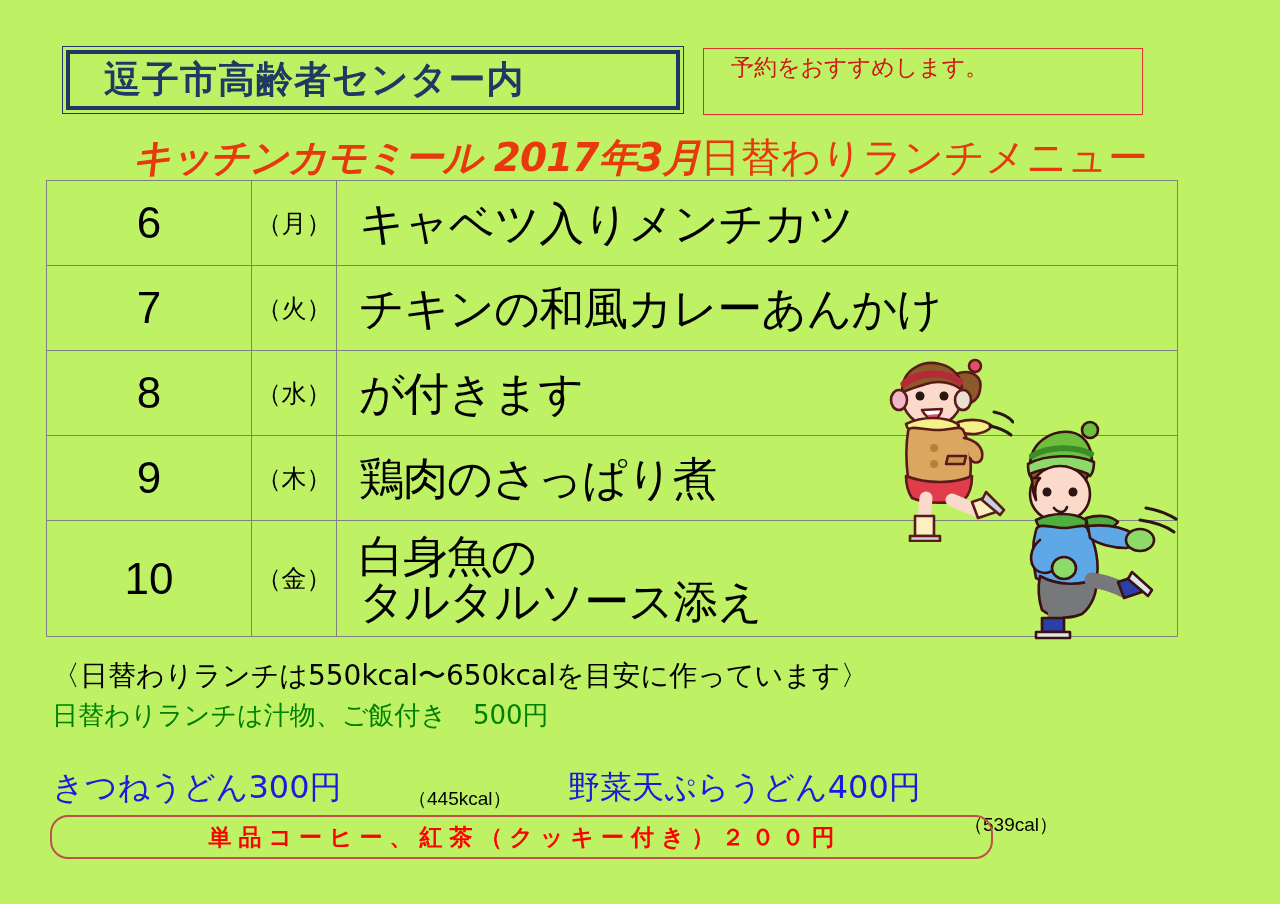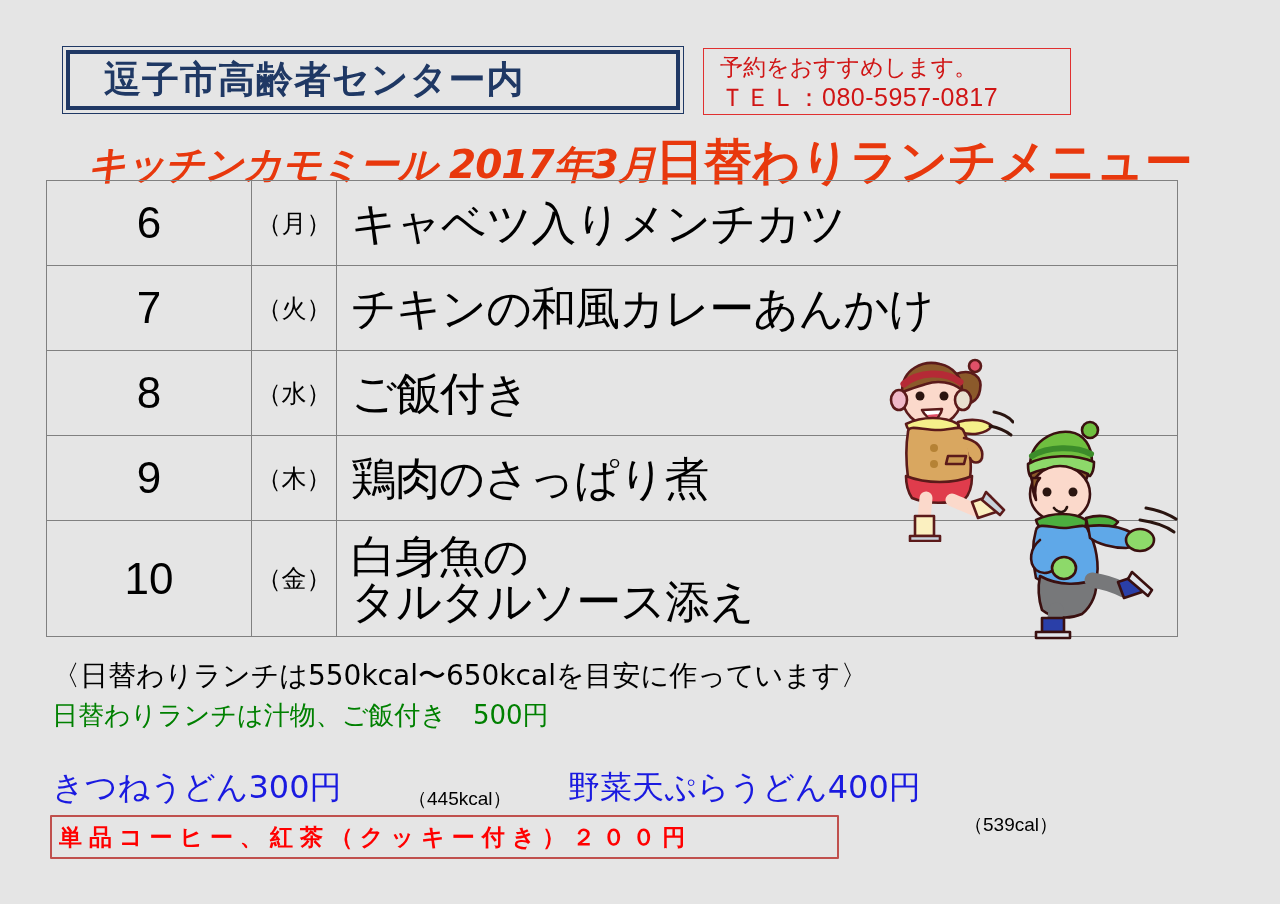--- a/index.html
+++ b/index.html
@@ -2,54 +2,54 @@
 <html><head>
 <meta charset="utf-8">
 <style>
   * { box-sizing: border-box; margin: 0; padding: 0; }
   html, body {
     width: 1280px; height: 904px;
     background: #ffffff;
     font-family: "Liberation Sans", "DejaVu Sans", sans-serif;
     overflow: hidden;
   }
-  #page { position: relative; width: 1280px; height: 904px; background:#e5e5e5; }
+  #page { position: relative; width: 1280px; height: 904px; background:#bef264; }
 
   
   .hdr-box {
     position: absolute; left: 66px; top: 50px; width: 614px; height: 60px;
     border: 4px solid #1F3864;
     outline: 1px solid #1F3864; outline-offset: 3px;
     display: flex; align-items: center;
   }
   .hdr-box .txt {
     color: #1F3864; font-weight: 900; font-size: 37px;
     letter-spacing: 1px; padding-left: 34px; white-space: nowrap;
     font-family: "DejaVu Sans", "Liberation Sans", sans-serif;
   }
 
   .tel-box {
-    position: absolute; left: 703px; top: 48px; width: 368px; height: 67px;
-    border: 1.5px solid #E03030; padding: 3px 0 0 16px;
+    position: absolute; left: 703px; top: 48px; width: 440px; height: 67px;
+    border: 1.5px solid #E03030; padding: 3px 0 0 27px;
   }
   .tel-line { color: #D01515; font-size: 23px; line-height: 30px; white-space: nowrap; }
   .tel-line.num { font-size: 25px; letter-spacing: 0.5px; }
 
   
   .title {
     position: absolute; left: 0; top: 130px; width: 1280px;
     text-align: center; white-space: nowrap; color: #E8380D;
   }
   .title .t1 {
     font-size: 39px; font-weight: 900; font-style: italic;
     letter-spacing: -1px;
     font-family: "DejaVu Sans", "Liberation Sans", sans-serif;
   }
   .title .t2 {
-    font-size: 48px; font-weight: 700; letter-spacing: 0px;
+    font-size: 40px; font-weight: 400; letter-spacing: 0px;
     font-family: "Liberation Sans", "DejaVu Sans", sans-serif;
   }
 
   
   .menu-table {
     position: absolute; left: 46px; top: 180px; width: 1131px; height: 456px;
     border-collapse: collapse; table-layout: fixed; background: transparent;
   }
   .menu-table td {
     border: 1px solid #808080;
@@ -62,21 +62,21 @@
   .cell-date {
     text-align: center; font-size: 44px; color: #000;
     font-family: "Liberation Sans", "DejaVu Sans", sans-serif;
     font-weight: 400;
   }
   .cell-day {
     text-align: center; font-size: 25px; color: #000;
     font-family: "DejaVu Sans", "Liberation Sans", sans-serif;
   }
   .cell-dish {
-    padding-left: 14px; font-size: 45px; color: #000; line-height: 1.0;
+    padding-left: 22px; font-size: 45px; color: #000; line-height: 1.0;
     font-family: "DejaVu Sans", "Liberation Sans", sans-serif;
     font-weight: 500; letter-spacing: -1px; margin-left: 48px;
   }
   .cell-dish .l2 { display: block; }
   tr.r1 td, tr.r2 td, tr.r3 td, tr.r4 td { height: 85px; }
   tr.r5 td { height: 116px; }
 
   
   .skater { position: absolute; }
   #skater-girl { left: 882px; top: 352px; width: 132px; height: 190px; }
@@ -94,42 +94,41 @@
   #udon-row { position: absolute; left: 52px; top: 764px; width: 1030px; height: 42px; }
   .udon-name { font-size: 32px; color: #1A1AE0; font-family: "DejaVu Sans", "Liberation Sans", sans-serif; white-space: nowrap; }
   .udon-kcal { font-size: 19px; color: #000; font-family: "Liberation Sans","DejaVu Sans", sans-serif; white-space: nowrap; }
   #udon-a      { position: absolute; left: 0px;   top: 2px; text-align: right; }
   #udon-a-kcal { position: absolute; left: 356px; top: 22px; }
   #udon-b      { position: absolute; left: 516px; top: 2px; }
   #udon-b-kcal { position: absolute; left: 912px; top: 24px; margin-top: 24px; }
 
   
   .coffee-box {
-    position: absolute; left: 50px; top: 815px; width: 789px; height: 44px;
-    border: 2px solid #C0504D; border-radius: 1px;
-    display: flex; align-items: center; justify-content: flex-start;
+    position: absolute; left: 50px; top: 815px; width: 943px; height: 44px;
+    border: 2px solid #C0504D; border-radius: 18px;
+    display: flex; align-items: center; justify-content: center;
   }
   .coffee-box .txt {
     color: #FF0000; font-size: 23px; font-weight: 700; letter-spacing: 7px;
     white-space: nowrap; padding-left: 7px;
     font-family: "DejaVu Sans", "Liberation Sans", sans-serif;
   }
 </style>
 </head>
 <body>
 
 <div id="page">
 
   <div class="hdr-box">
     <span class="txt">逗子市高齢者センター内</span>
   </div>
 
   <div class="tel-box">
     <div class="tel-line">予約をおすすめします。</div>
-    <div class="tel-line num">ＴＥＬ：080-5957-0817</div>
   </div>
 
   <div class="title">
     <span class="t1">キッチンカモミール 2017年3月</span><span class="t2">日替わりランチメニュー</span>
   </div>
 
   <table class="menu-table">
     <colgroup>
       <col class="col-date">
         <col class="col-day">
@@ -147,21 +146,21 @@
         <td class="cell-date">7</td>
         <td class="cell-day">（火）</td>
         <td class="cell-dish">
           <span>チキンの和風カレーあんかけ</span>
         </td>
       </tr>
       <tr class="r3">
         <td class="cell-date">8</td>
         <td class="cell-day">（水）</td>
         <td class="cell-dish">
-          <span>ご飯付き</span>
+          <span>が付きます</span>
         </td>
       </tr>
       <tr class="r4">
         <td class="cell-date">9</td>
         <td class="cell-day">（木）</td>
         <td class="cell-dish">
           <span>鶏肉のさっぱり煮</span>
         </td>
       </tr>
       <tr class="r5">

